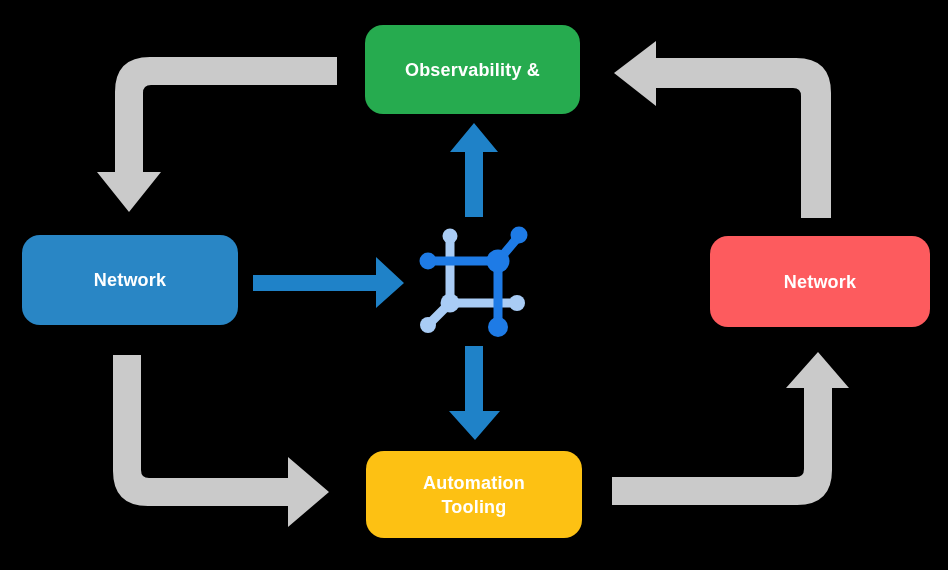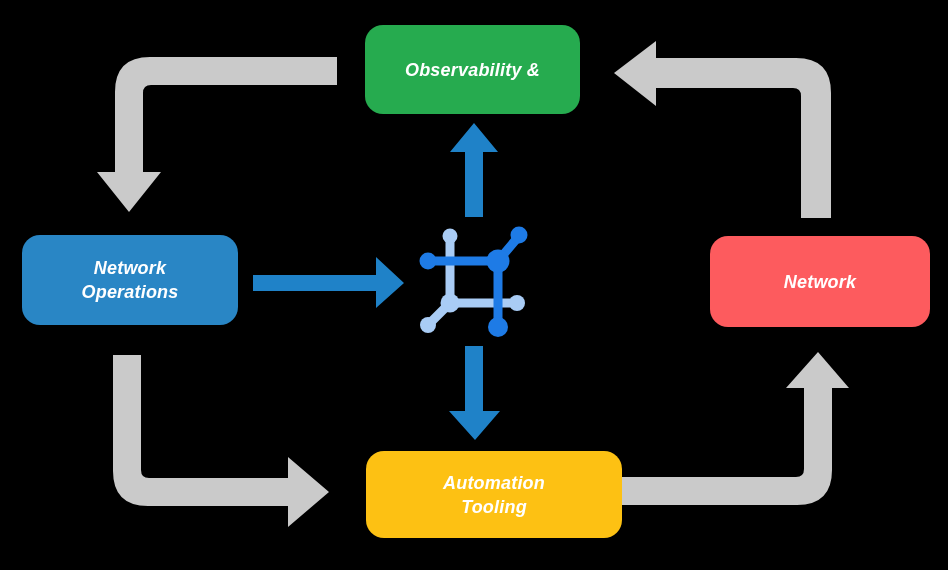--- a/index.html
+++ b/index.html
@@ -25,25 +25,25 @@
     flex-direction: column;
     align-items: center;
     justify-content: center;
     text-align: center;
     color: #ffffff;
     font-size: 18px;
     font-weight: bold;
     line-height: 24px;
     letter-spacing: 0.2px;
   }
-  .node span { display: block; font-style: italic; }
+  .node span { display: block; }
   #node-observability  { left: 365px; top: 25px;  width: 215px; height: 89px; }
   #node-operations     { left: 22px;  top: 235px; width: 216px; height: 90px; }
   #node-infrastructure { left: 710px; top: 236px; width: 220px; height: 91px; }
-  #node-automation     { left: 366px; top: 451px; width: 256px; height: 87px; }
+  #node-automation     { left: 366px; top: 451px; width: 216px; height: 87px; }
 </style>
 </head>
 <body style="background: rgb(0, 0, 0);">
 
 <div class="canvas">
 
   <svg class="arrow-layer" viewBox="0 0 948 570" xmlns="http://www.w3.org/2000/svg">
 
     <path d="M337,57 L150,57 Q115,57 115,92 L115,172 L97,172 L129,212 L161,172 L143,172 L143,93 Q143,85 151,85 L337,85 Z" fill="#CACACA"></path>
     <path d="M801,218 L801,96 Q801,88 793,88 L656,88 L656,106 L614,73 L656,41 L656,58 L796,58 Q831,58 831,93 L831,218 Z" fill="#CACACA"></path>
@@ -81,21 +81,20 @@
       </g>
     </g>
   </svg>
 
   <div class="node" id="node-observability" style="background-color: rgb(38, 171, 79);">
     <span>Observability &amp;</span>
   </div>
 
   <div class="node" id="node-operations" style="background-color: rgb(41, 134, 197);">
     <span>Network</span>
-    <span>Operations</span>
   </div>
 
   <div class="node" id="node-infrastructure" style="background-color: rgb(253, 91, 94);">
     <span>Network</span>
   </div>
 
   <div class="node" id="node-automation" style="background-color: rgb(253, 193, 19);">
     <span>Automation</span>
     <span>Tooling</span>
   </div>

